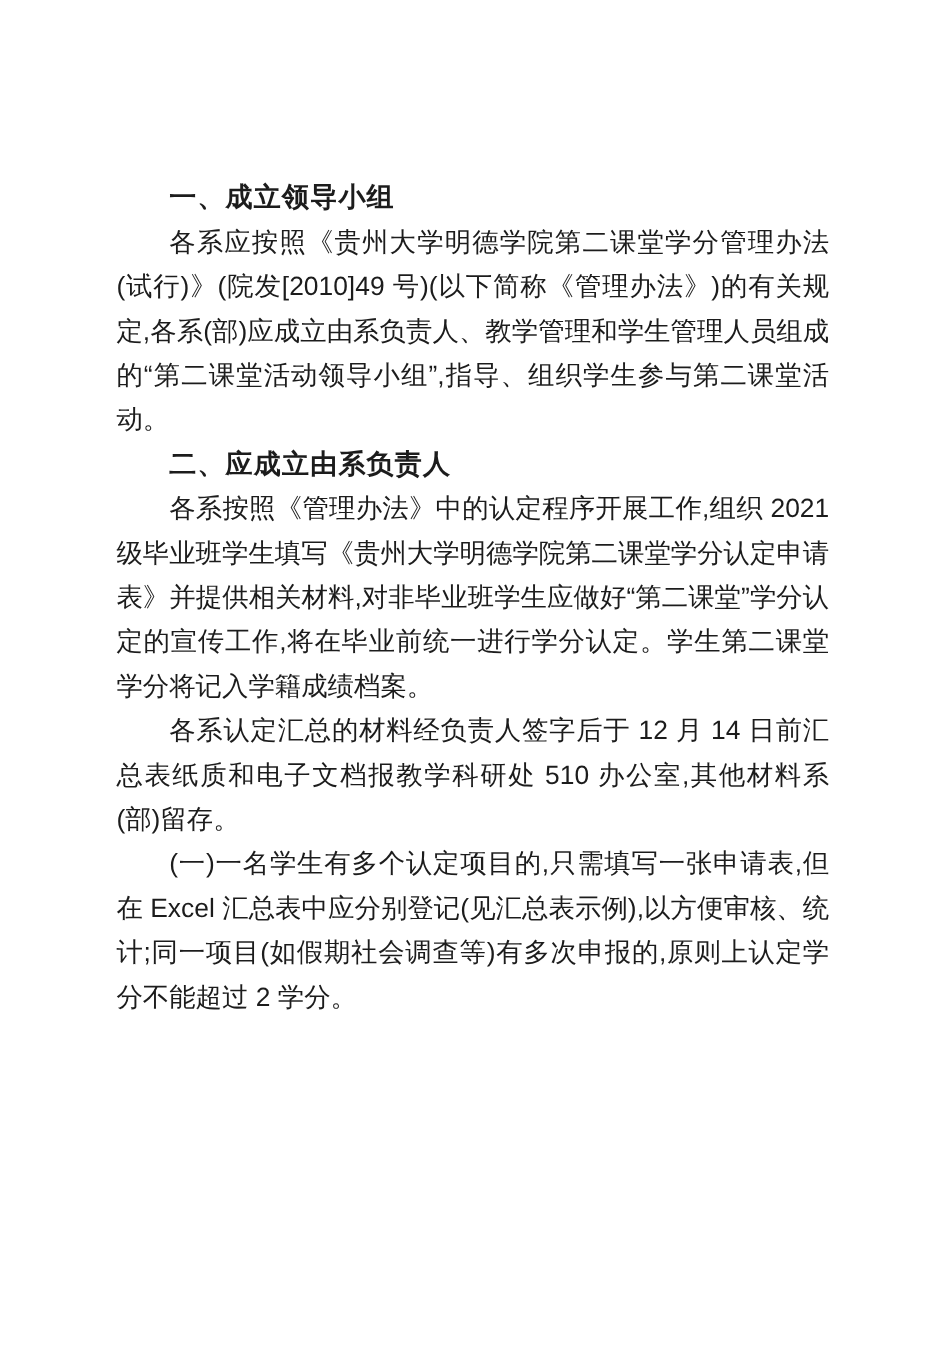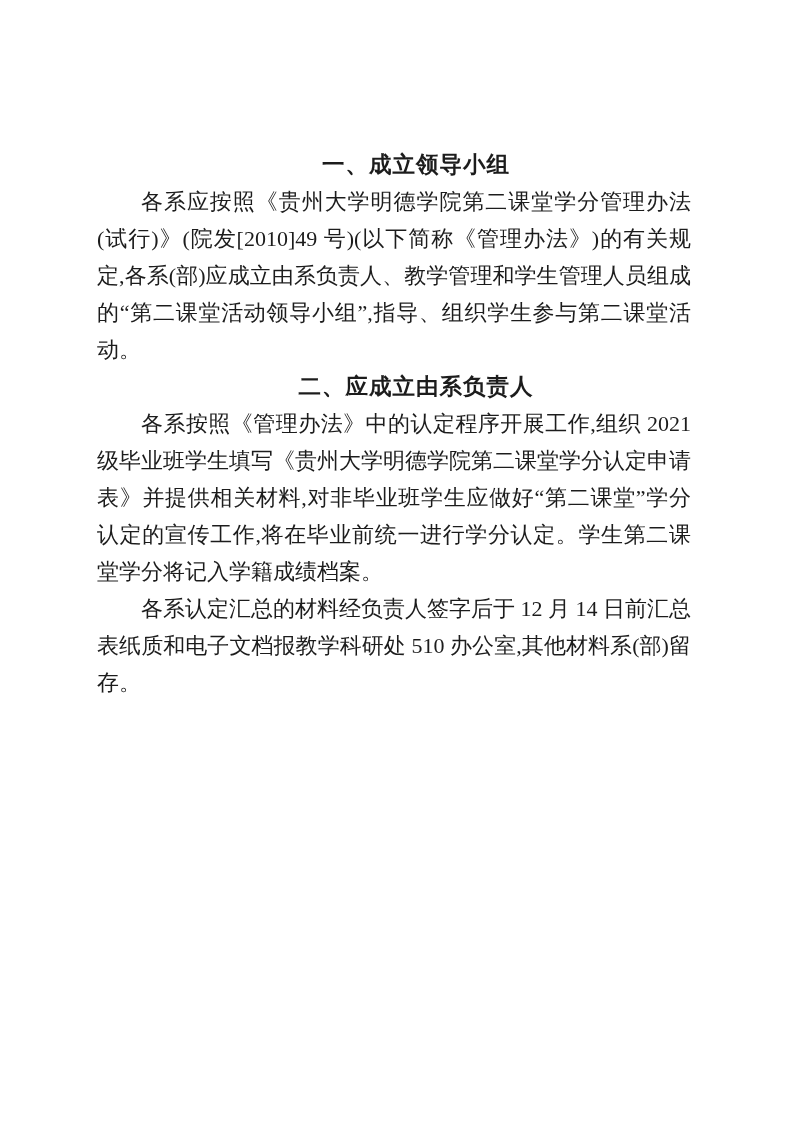--- a/index.html
+++ b/index.html
@@ -23,24 +23,23 @@
   }
   .doc-heading {
     font-family: "Liberation Sans", "DejaVu Sans", sans-serif;
     font-weight: 700;
     font-size: 22.5px;
     line-height: 37px;
     margin: 0;
     text-indent: 44px;
     letter-spacing: 1px;
     white-space: nowrap;
-    text-align: center;
   }
   .doc-para {
-    font-family: Liberation Serif, serif;
+    font-family: Liberation Sans, sans-serif;
     font-weight: 400;
     font-size: 22px;
     line-height: 37px;
     margin: 0;
     text-indent: 44px;
     text-align: justify;
     text-justify: inter-ideograph;
   }
 </style>
 </head>
@@ -53,16 +52,17 @@
 
     <p class="doc-para">各系应按照《贵州大学明德学院第二课堂学分管理办法(试行)》(院发[2010]49 号)(以下简称《管理办法》)的有关规定,各系(部)应成立由系负责人、教学管理和学生管理人员组成的“第二课堂活动领导小组”,指导、组织学生参与第二课堂活动。</p>
 
     <h2 class="doc-heading">二、应成立由系负责人</h2>
 
     <p class="doc-para">各系按照《管理办法》中的认定程序开展工作,组织 2021 级毕业班学生填写《贵州大学明德学院第二课堂学分认定申请表》并提供相关材料,对非毕业班学生应做好“第二课堂”学分认定的宣传工作,将在毕业前统一进行学分认定。学生第二课堂学分将记入学籍成绩档案。</p>
 
     <p class="doc-para">各系认定汇总的材料经负责人签字后于 12 月 14 日前汇总表纸质和电子文档报教学科研处 510 办公室,其他材料系(部)留存。</p>
 
 
+    <p class="doc-para">(一)一名学生有多个认定项目的,只需填写一张申请表,但在 Excel 汇总表中应分别登记(见汇总表示例),以方便审核、统计;同一项目(如假期社会调查等)有多次申报的,原则上认定学分不能超过 2 学分。</p>
 
 
   </div>
 </div>
 
 </body></html>

